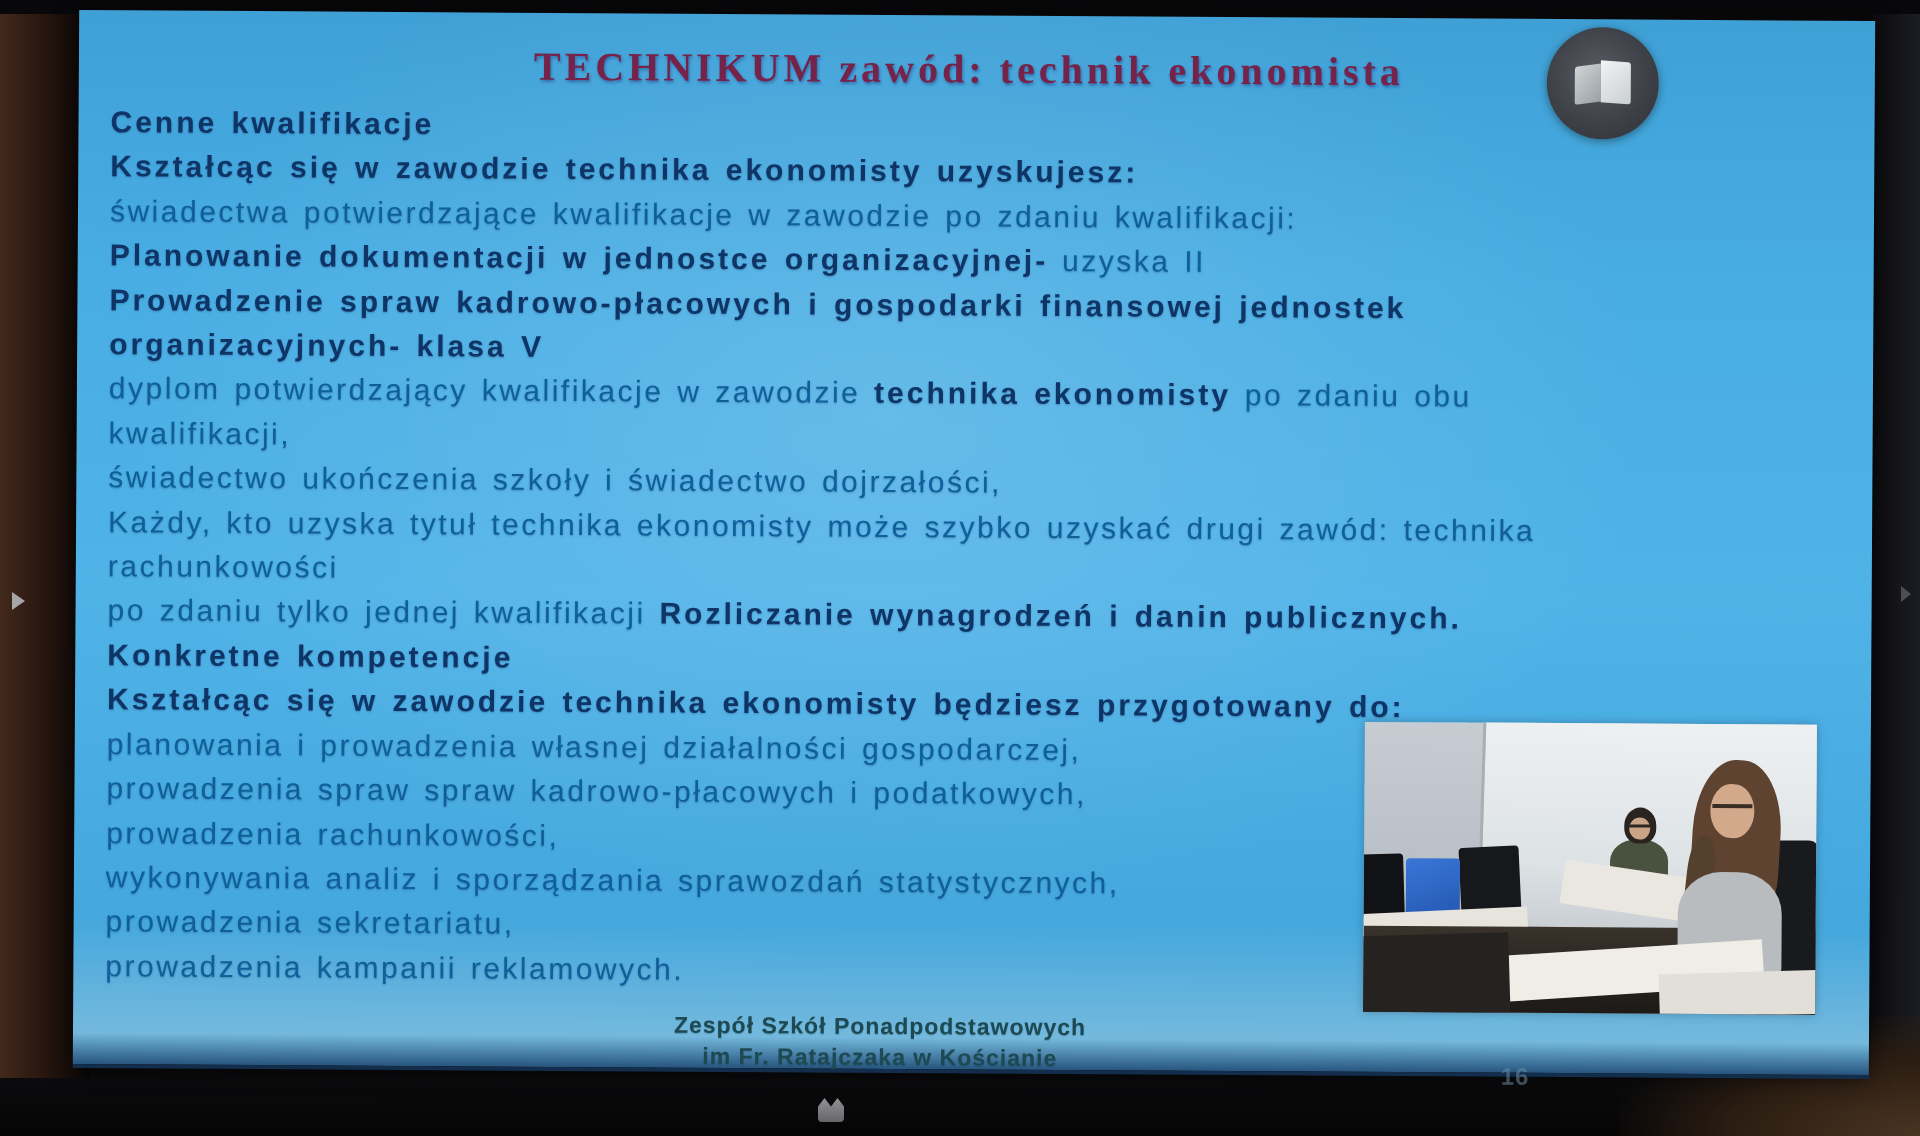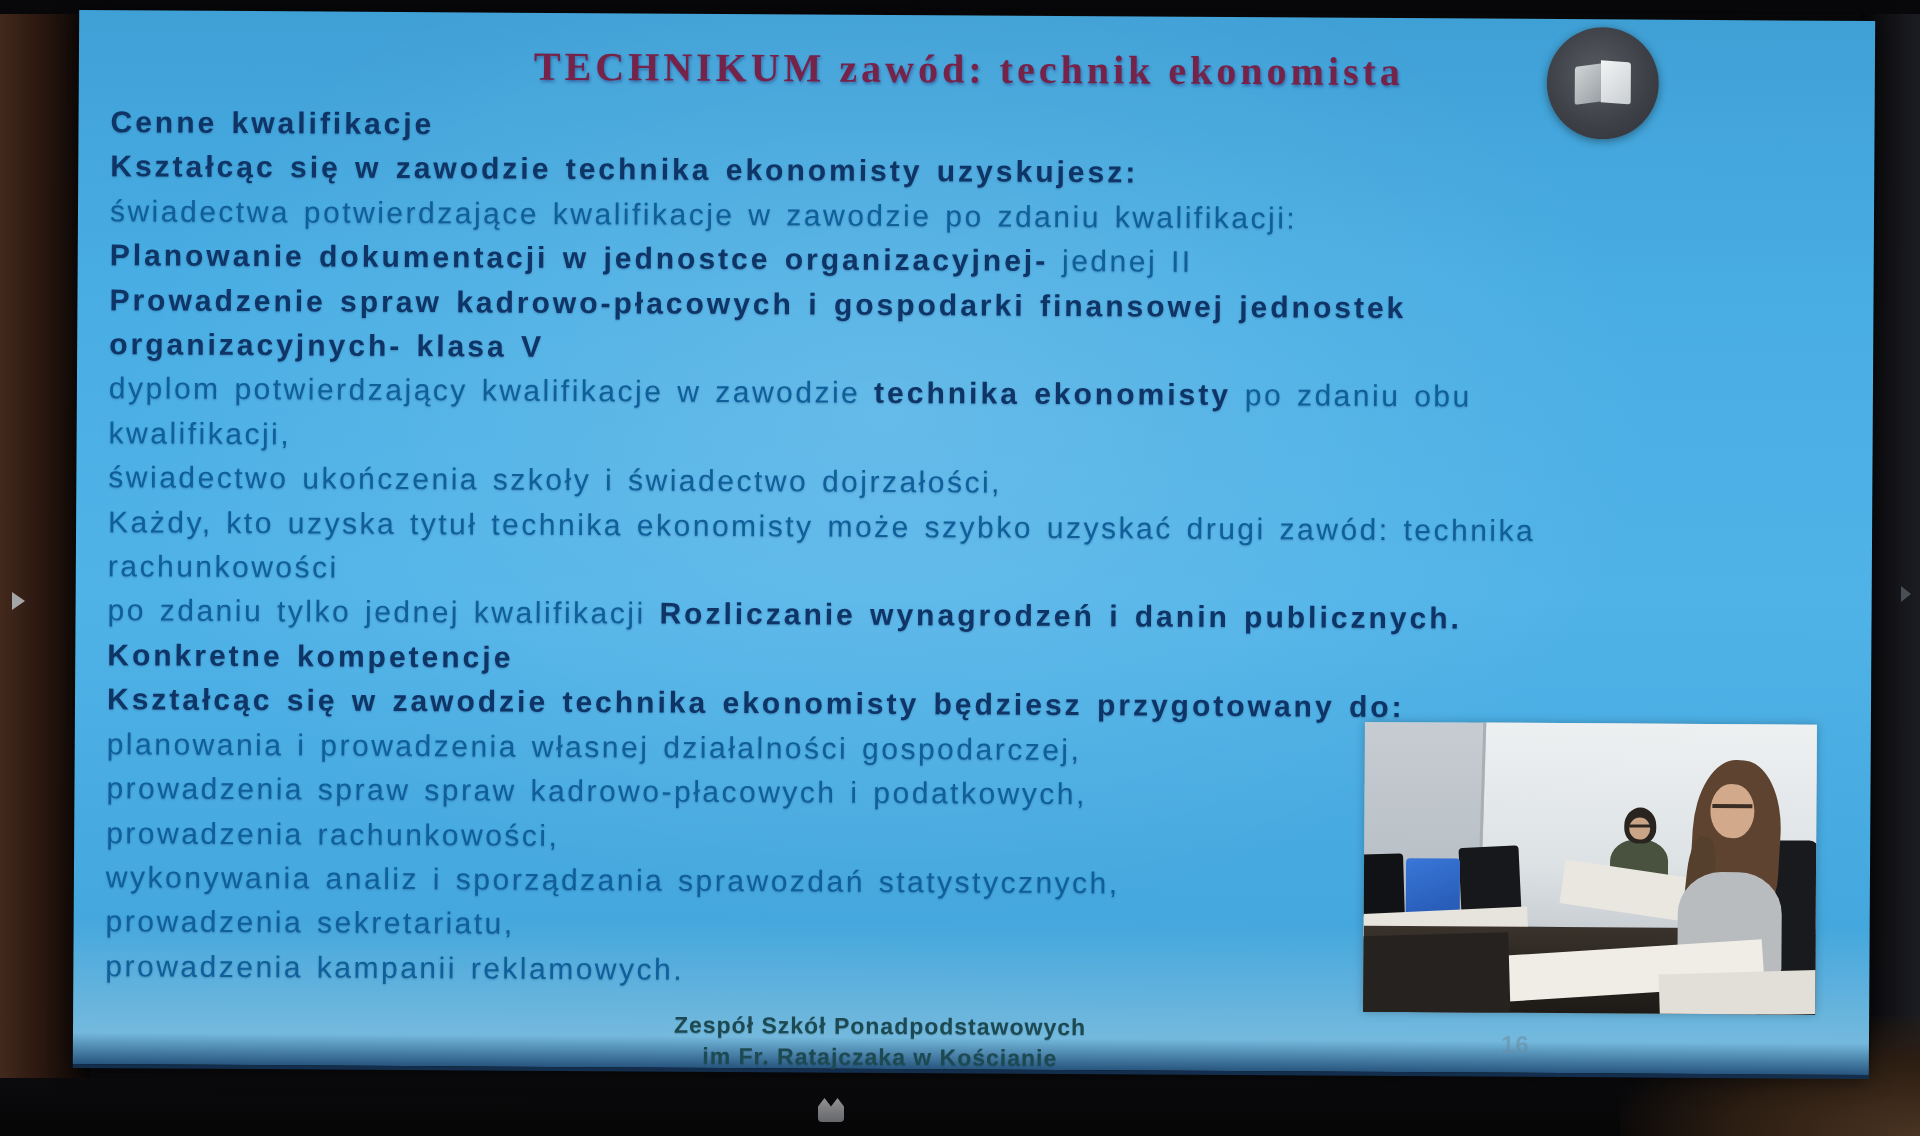--- a/index.html
+++ b/index.html
@@ -46,21 +46,21 @@
   .viewer-glyph .pg-r{position:absolute;left:26px;top:0;width:30px;height:42px;
     background:linear-gradient(135deg,#f2f4f5,#c9ced1);border-radius:0 3px 3px 0;transform:skewY(4deg);}
   .body-text{position:absolute;left:32px;top:90px;width:1560px;font-size:30px;line-height:44.4px;
     word-spacing:3px;}
   .body-text .line{white-space:nowrap;text-shadow:0 1px 2px rgba(15,45,95,.3);}
   .body-text .b{font-weight:bold;color:var(--text-bold);letter-spacing:3px;}
   .body-text .r{font-weight:normal;color:var(--text-regular);letter-spacing:2.5px;}
   .slide-footer{position:absolute;left:557px;top:996px;width:500px;text-align:center;
     font-weight:bold;font-size:23px;line-height:31px;letter-spacing:1px;color:var(--footer);
     text-shadow:0 1px 1px rgba(20,60,80,.3);}
-  .page-number{position:absolute;left:1428px;top:1012px;font-size:24px;font-weight:bold;
+  .page-number{position:absolute;left:1428px;top:1044px;font-size:24px;font-weight:bold;
     color:rgba(105,140,160,.55);letter-spacing:1px;}
   
   .photo{position:absolute;left:1290px;top:704px;width:452px;height:290px;overflow:hidden;
     background:linear-gradient(180deg,#c6ccd2 0%,#b6bdc4 60%,#8f979e 100%);
     box-shadow:0 0 10px rgba(0,0,0,.25);}
   .photo *{position:absolute;}
   .ph-board{left:116px;top:-6px;width:344px;height:212px;
     background:linear-gradient(180deg,#eef1f2 0%,#dde2e5 70%,#c9cfd3 100%);
     transform:rotate(1.4deg);border-left:3px solid #a8b0b6;}
   .ph-monitor-2{left:-4px;top:132px;width:44px;height:62px;background:#101216;border-radius:4px;transform:rotate(-2deg);}
@@ -105,21 +105,21 @@
     <div class="viewer-glyph">
       <div class="pg-l"></div>
         <div class="pg-r"></div>
     </div>
   </div>
 
   <div class="body-text">
       <div class="line"><span class="b">Cenne kwalifikacje</span></div>
       <div class="line"><span class="b">Kształcąc się  w zawodzie technika ekonomisty uzyskujesz:</span></div>
       <div class="line"><span class="r">świadectwa potwierdzające kwalifikacje w  zawodzie po zdaniu kwalifikacji:</span></div>
-      <div class="line"><span class="b">Planowanie dokumentacji w jednostce organizacyjnej-</span><span class="r"> jednej II</span></div>
+      <div class="line"><span class="b">Planowanie dokumentacji w jednostce organizacyjnej-</span><span class="r"> uzyska II</span></div>
       <div class="line"><span class="b">Prowadzenie spraw kadrowo-płacowych i gospodarki finansowej jednostek</span></div>
       <div class="line"><span class="b">organizacyjnych- klasa V</span></div>
       <div class="line"><span class="r">dyplom potwierdzający kwalifikacje w zawodzie </span><span class="b">technika ekonomisty</span><span class="r"> po zdaniu obu</span></div>
       <div class="line"><span class="r">kwalifikacji,</span></div>
       <div class="line"><span class="r">świadectwo ukończenia szkoły i świadectwo dojrzałości,</span></div>
       <div class="line"><span class="r">Każdy, kto uzyska tytuł technika ekonomisty może szybko uzyskać drugi zawód: technika</span></div>
       <div class="line"><span class="r">rachunkowości</span></div>
       <div class="line"><span class="r">po zdaniu tylko jednej kwalifikacji </span><span class="b">Rozliczanie wynagrodzeń i danin publicznych.</span></div>
       <div class="line"><span class="b">Konkretne kompetencje</span></div>
       <div class="line"><span class="b">Kształcąc się  w zawodzie technika ekonomisty będziesz  przygotowany do:</span></div>

